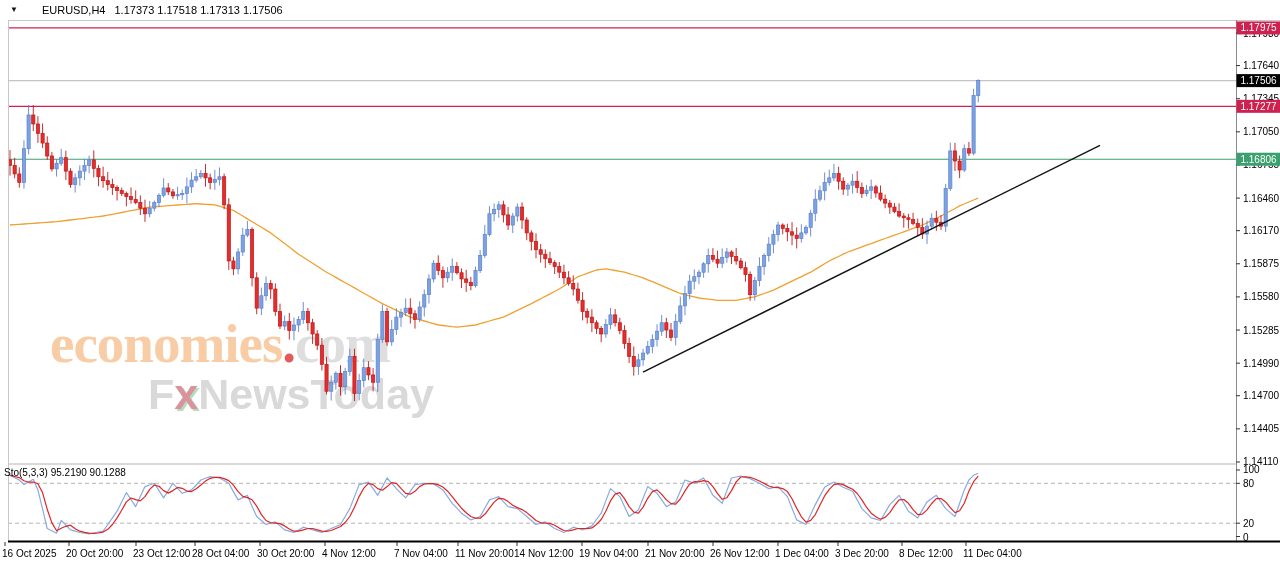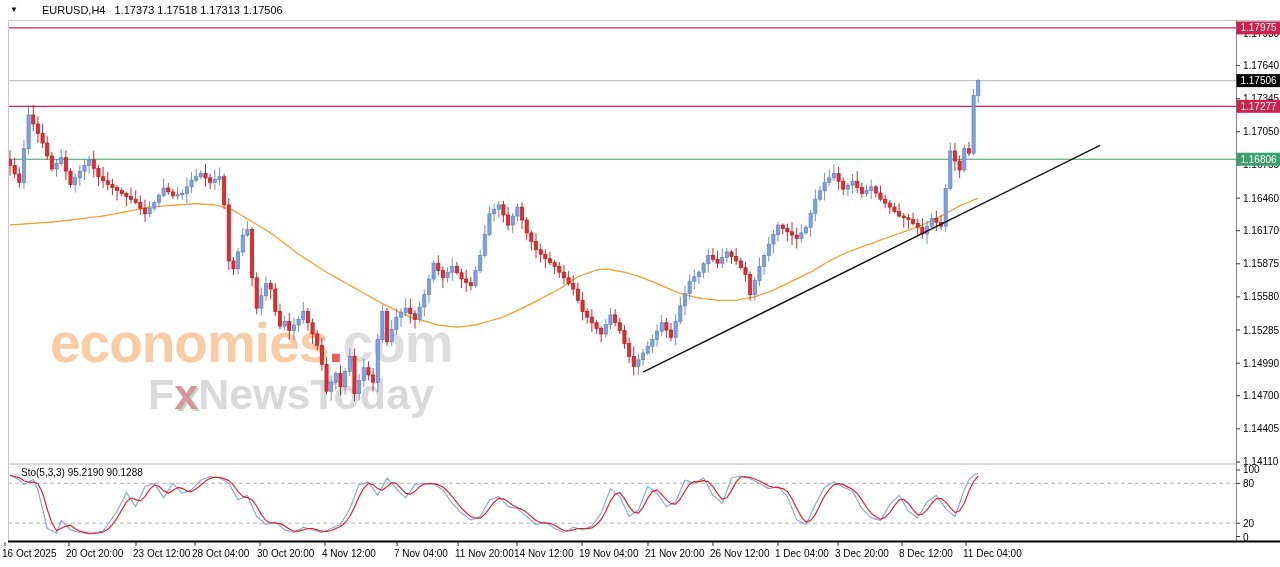--- a/index.html
+++ b/index.html
@@ -3,27 +3,27 @@
 <meta charset="utf-8">
 <style>
   html,body{margin:0;padding:0;background:#ffffff;}
   body{width:1280px;height:567px;overflow:hidden;font-family:"Liberation Sans",sans-serif;}
   .screen{position:relative;width:1280px;height:567px;background:#fff;}
   .header{position:absolute;top:0;left:0;width:1280px;height:20px;z-index:4;display:flex;align-items:center;background:transparent;}
   .dd-arrow{font-size:8px;color:#111;margin-left:10px;line-height:1;cursor:pointer;}
   .chart-title{font-size:11px;color:#000;margin-left:24px;white-space:pre;}
   .chart-title .sym{margin-right:9px;}
   .watermark{position:absolute;left:50px;top:316px;z-index:1;user-select:none;line-height:1.0;}
-  .wm1{font-size:55px;font-weight:bold;letter-spacing:-1px;color:#f8cda6;}
+  .wm1{font-size:55px;font-weight:bold;letter-spacing:-1px;color:#f8cda6;font-family:Liberation Serif, serif;}
   .wm1 .dot{color:#e25b5b;}
   .wm1 .tld{color:#dedede;}
   .wm2{font-size:43px;font-weight:bold;letter-spacing:0px;color:#d9d9d9;margin-left:98px;margin-top:2px;}
   .wm2 .fxx{color:#d9949b;text-shadow:2px 2px 0 #b5dcc0;}
   svg.chart{position:absolute;left:0;top:0;z-index:2;}
-  .sto-label{position:absolute;left:21px;top:467px;z-index:3;font-size:10px;color:#000;}
+  .sto-label{position:absolute;left:4px;top:467px;z-index:3;font-size:10px;color:#000;}
 </style>
 </head>
 <body>
 
 <div class="screen">
 
   <div class="header">
     <span class="dd-arrow">▼</span>
     <span class="chart-title"><span class="sym">EURUSD,H4</span><span>1.17373 1.17518 1.17313 1.17506</span></span>
   </div>

